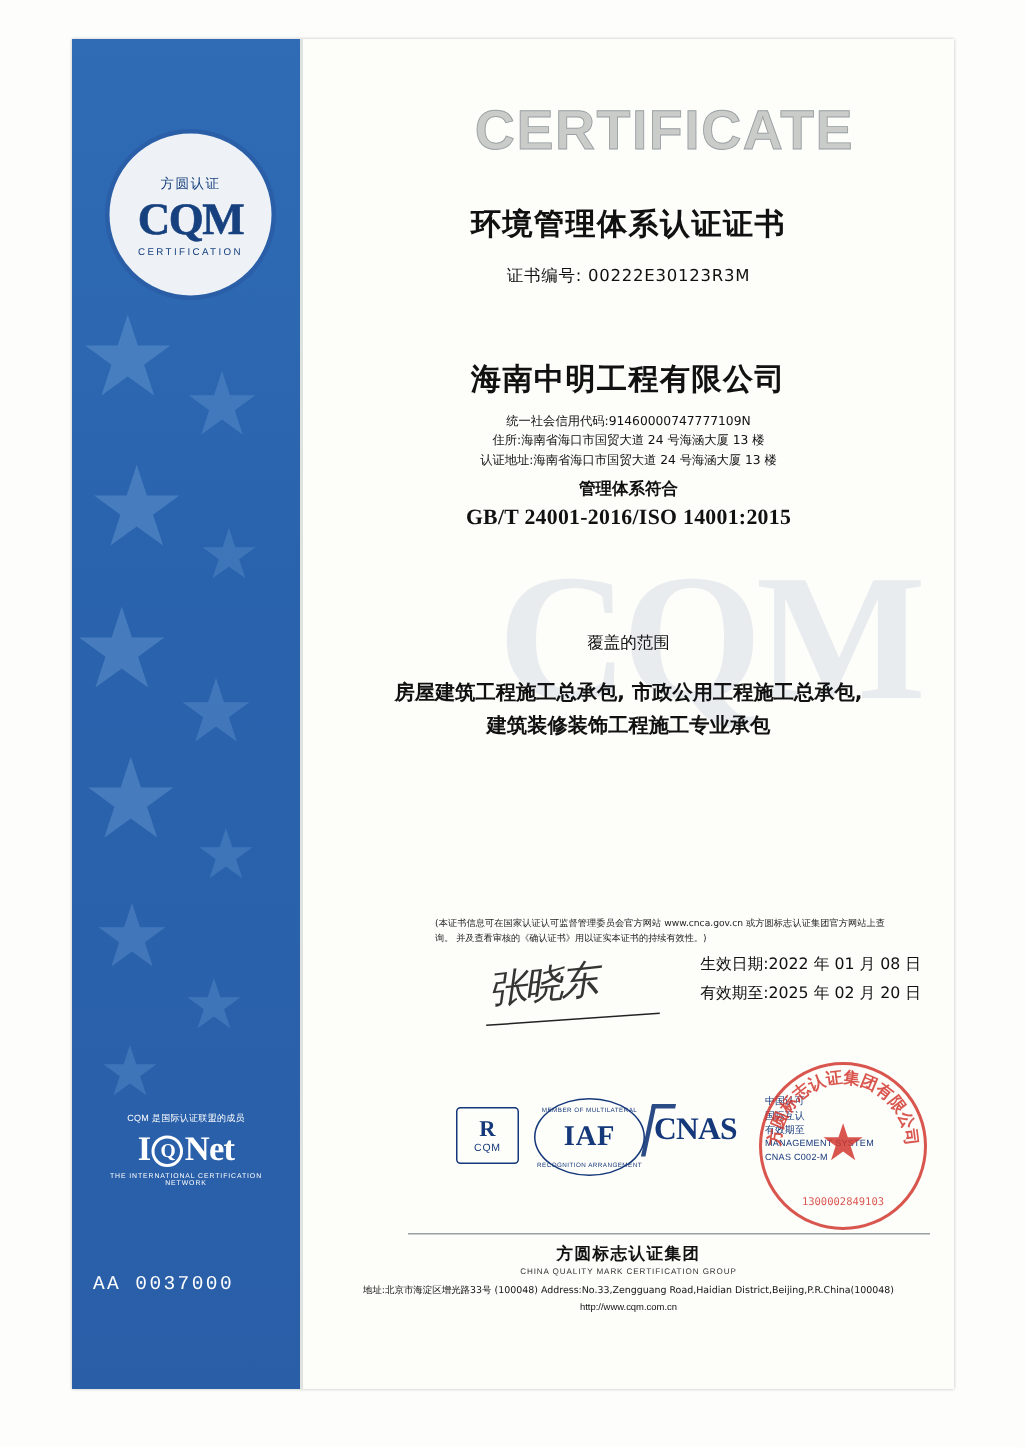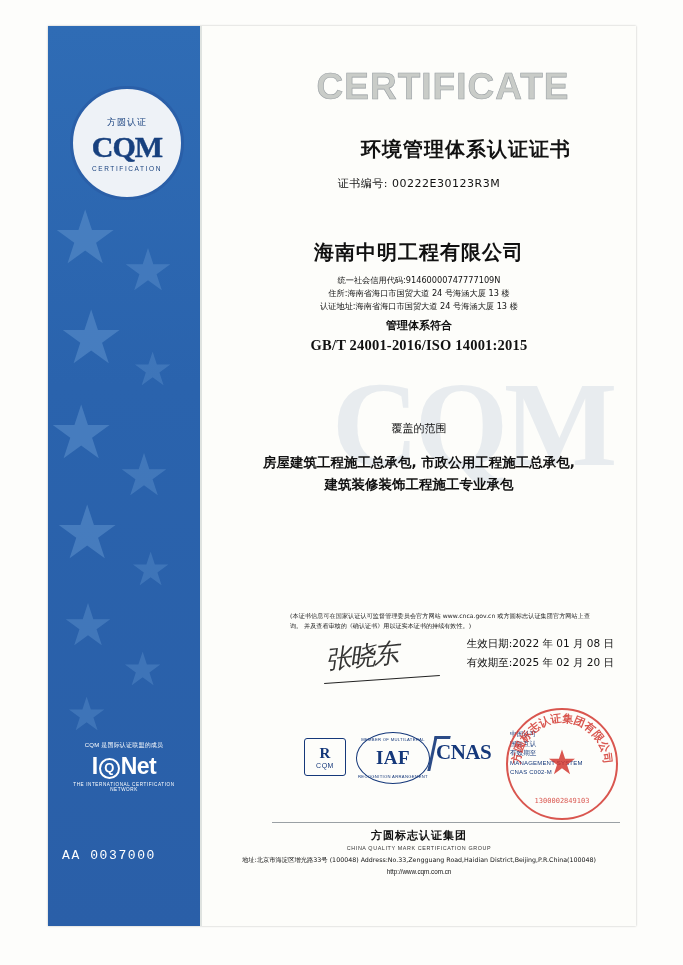--- a/index.html
+++ b/index.html
@@ -109,21 +109,21 @@
   }
   .iqnet .top-cn {
     font-size: 6px;
     letter-spacing: 0.2px;
     margin-bottom: 3px;
     white-space: nowrap;
   }
   .iqnet .word {
     font-size: 23px;
     font-weight: bold;
-    font-family: Liberation Sans, sans-serif;
+    font-family: Liberation Serif, serif;
     letter-spacing: -0.5px;
   }
   .iqnet .word .q {
     display: inline-block;
     border: 2px solid #ffffff;
     border-radius: 50%;
     width: 17px;
     height: 17px;
     line-height: 15px;
     font-size: 13px;
@@ -184,21 +184,20 @@
     position: absolute;
     left: 0;
     top: 110px;
     width: 434px;
     text-align: center;
     font-family: "DejaVu Sans", sans-serif;
     font-size: 20px;
     font-weight: bold;
     color: #111;
     letter-spacing: 1px;
-    padding-left: 47px;
   }
   .cert-no {
     position: absolute;
     left: 0;
     top: 150px;
     width: 434px;
     text-align: center;
     font-family: "DejaVu Sans", sans-serif;
     font-size: 11px;
     color: #111;

